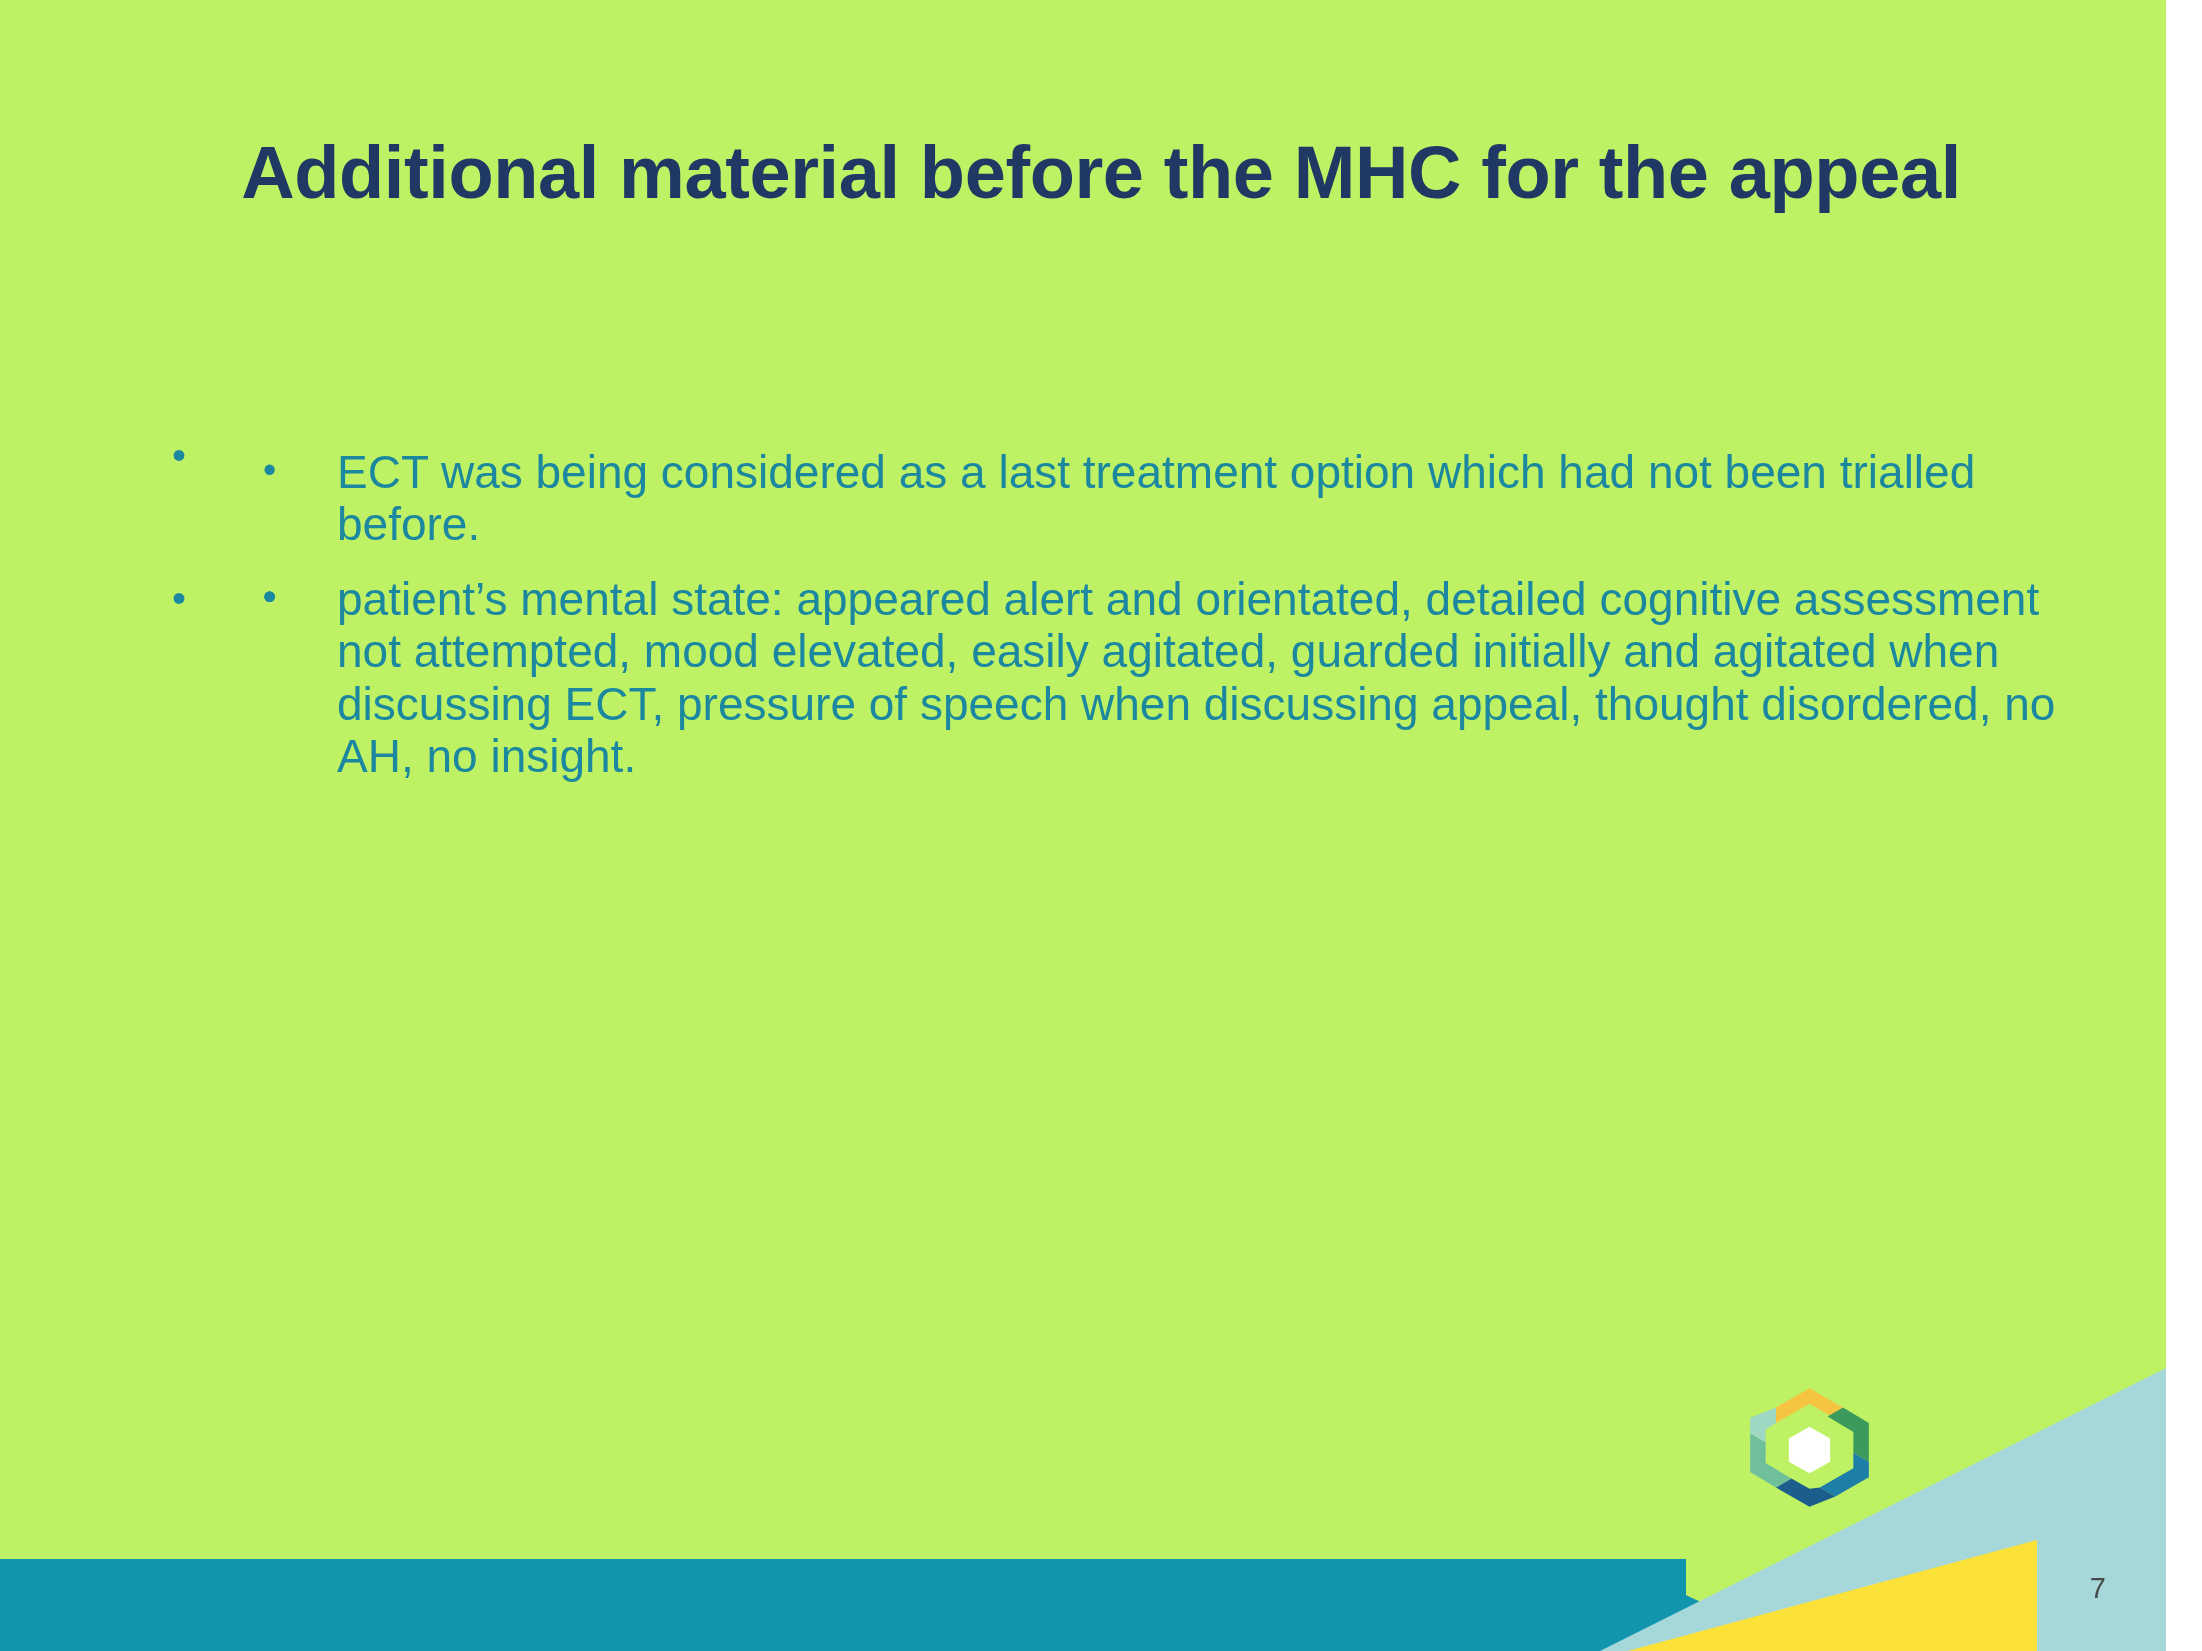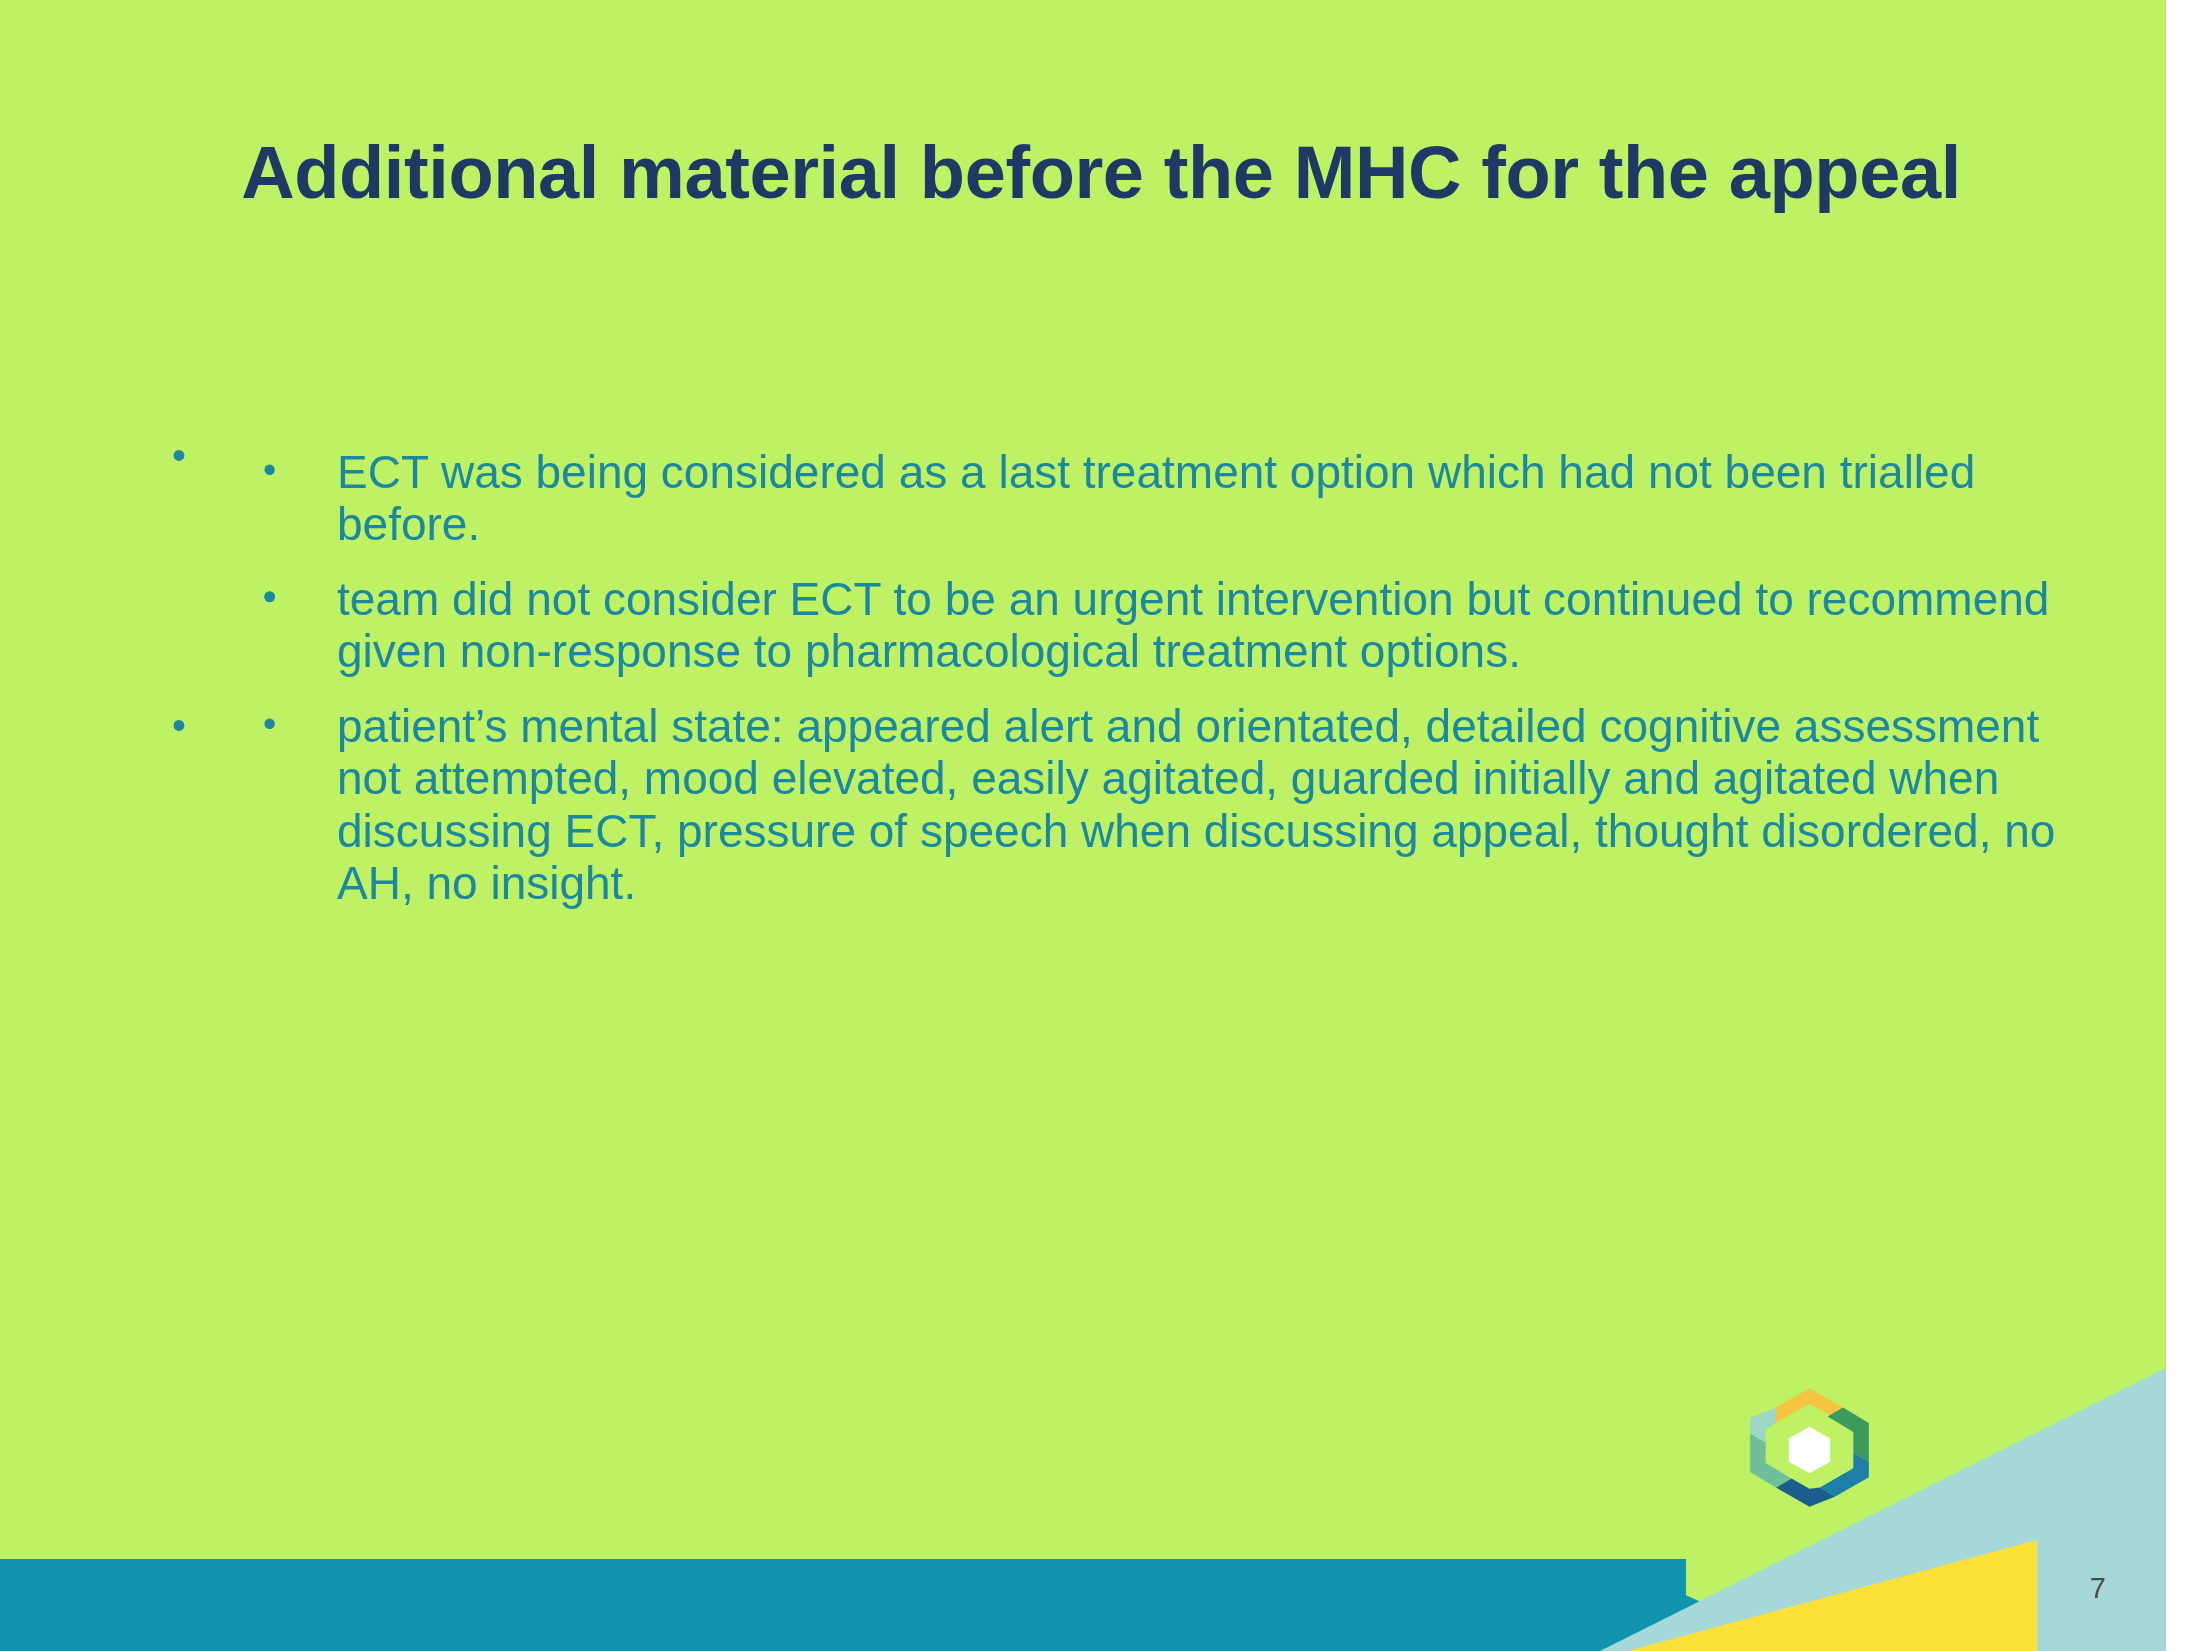--- a/index.html
+++ b/index.html
@@ -154,21 +154,20 @@
         <span>ECT was being considered as a last treatment option which had not been trialled before.</span>
       </div>
       <div class="lvl2">
         <span class="bullet">•</span>
       </div>
       <div class="lvl2">
         <span class="bullet">•</span>
       </div>
       <div class="lvl2">
         <span class="bullet">•</span>
-        <span>team did not consider ECT to be an urgent intervention but continued to recommend given non-response to pharmacological treatment options.</span>
       </div>
     </div>
 
     <div class="lvl1">
       <span class="bullet">•</span>
     </div>
 
     <div class="group">
       <div class="lvl2">
         <span class="bullet">•</span>

